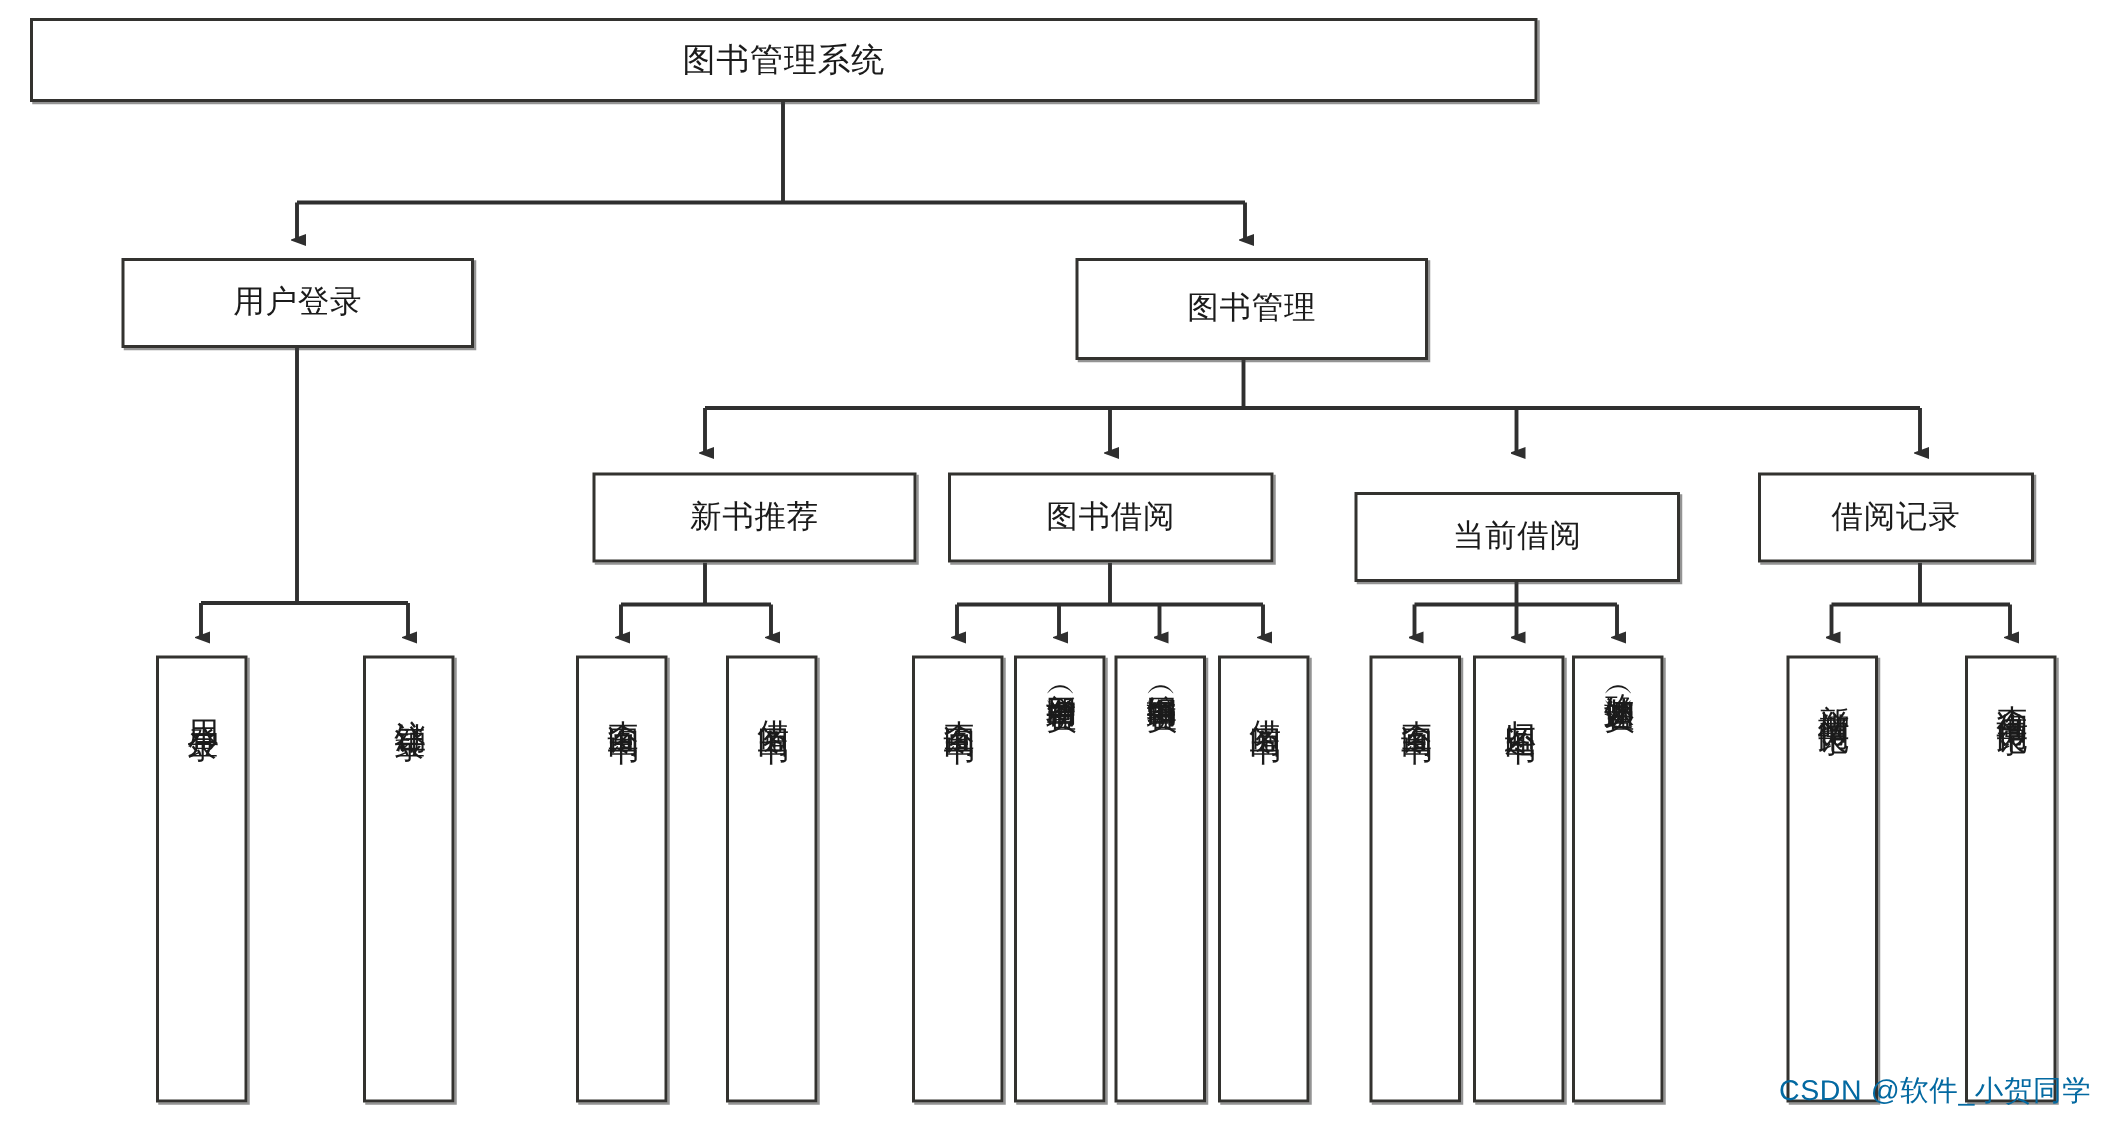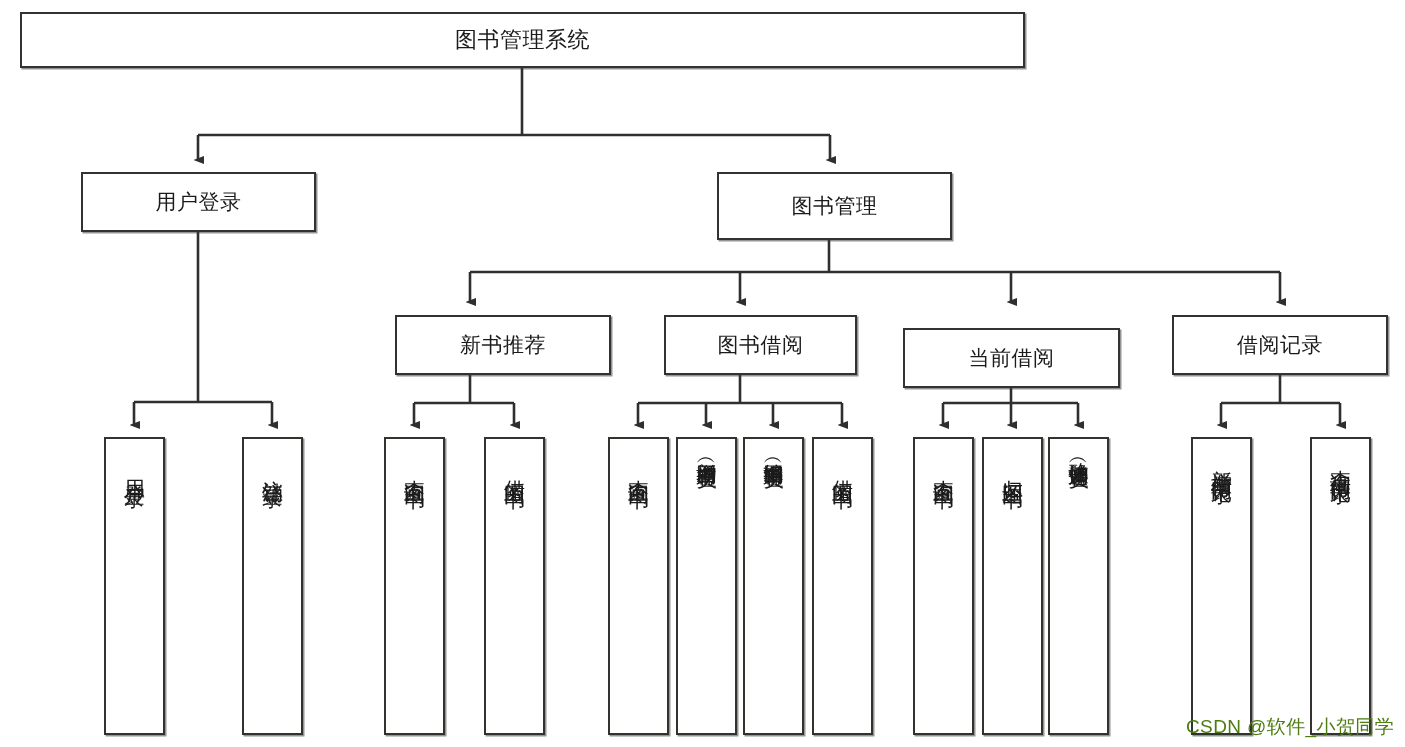--- a/index.html
+++ b/index.html
@@ -67,21 +67,21 @@
   }
   .node.vertical.tall-text .node-label {
     font-size: 20px;
     letter-spacing: 1px;
   }
   .watermark {
     position: absolute;
     left: 1186px;
     top: 714px;
     font-size: 19px;
-    color: #4d7c0f;
+    color: #0369a1;
     white-space: nowrap;
     letter-spacing: 0.4px;
   }
 </style>
 </head>
 <body>
 
 <div id="canvas">
 
   <svg id="connectors" viewBox="0 0 1405 747" xmlns="http://www.w3.org/2000/svg">
@@ -141,27 +141,27 @@
   <div class="node horizontal" style="left:81px; top:172px; width:235px; height:60px;">
     <span class="node-label">用户登录</span>
   </div>
   <div class="node horizontal" style="left:704px; top:172px; width:235px; height:68px;margin-left:13px;">
     <span class="node-label">图书管理</span>
   </div>
 
   <div class="node horizontal" style="left:362px; top:315px; width:216px; height:60px;margin-left:33px;">
     <span class="node-label">新书推荐</span>
   </div>
-  <div class="node horizontal" style="left:664px; top:315px; width:193px; height:60px;">
+  <div class="node horizontal" style="left:632px; top:315px; width:217px; height:60px;">
     <span class="node-label">图书借阅</span>
   </div>
   <div class="node horizontal" style="left:903px; top:328px; width:217px; height:60px;">
     <span class="node-label">当前借阅</span>
   </div>
-  <div class="node horizontal" style="left:1172px; top:315px; width:216px; height:60px;">
+  <div class="node horizontal" style="left:1172px; top:315px; width:184px; height:60px;">
     <span class="node-label">借阅记录</span>
   </div>
 
   <div class="node vertical" style="left:104px; top:437px; width:61px; height:298px;">
     <span class="node-label">用户登录</span>
   </div>
   <div class="node vertical" style="left:242px; top:437px; width:61px; height:298px;">
     <span class="node-label">注销登录</span>
   </div>
 

